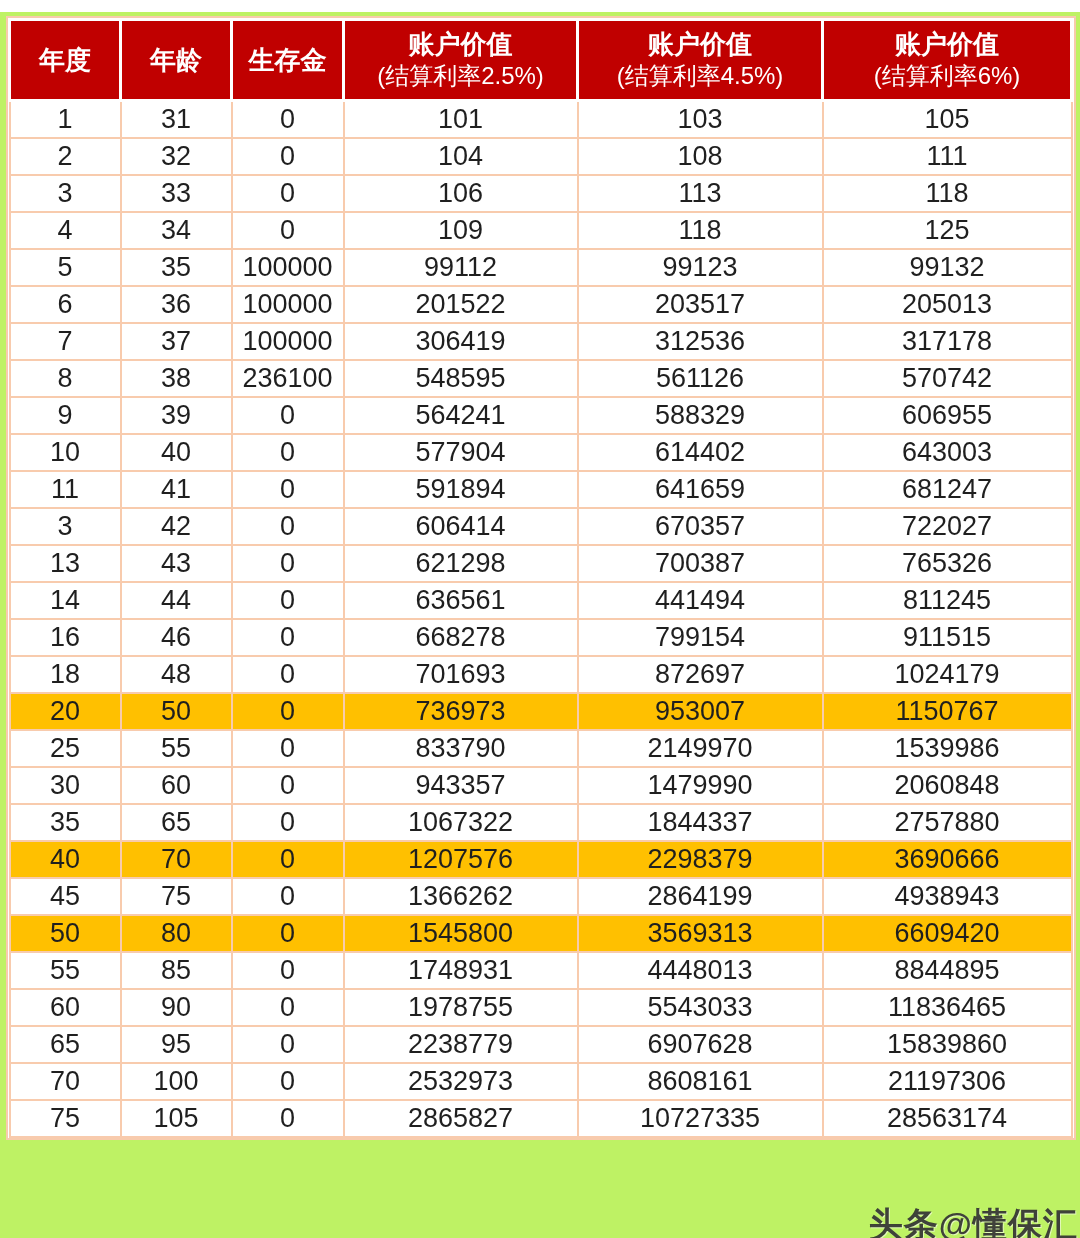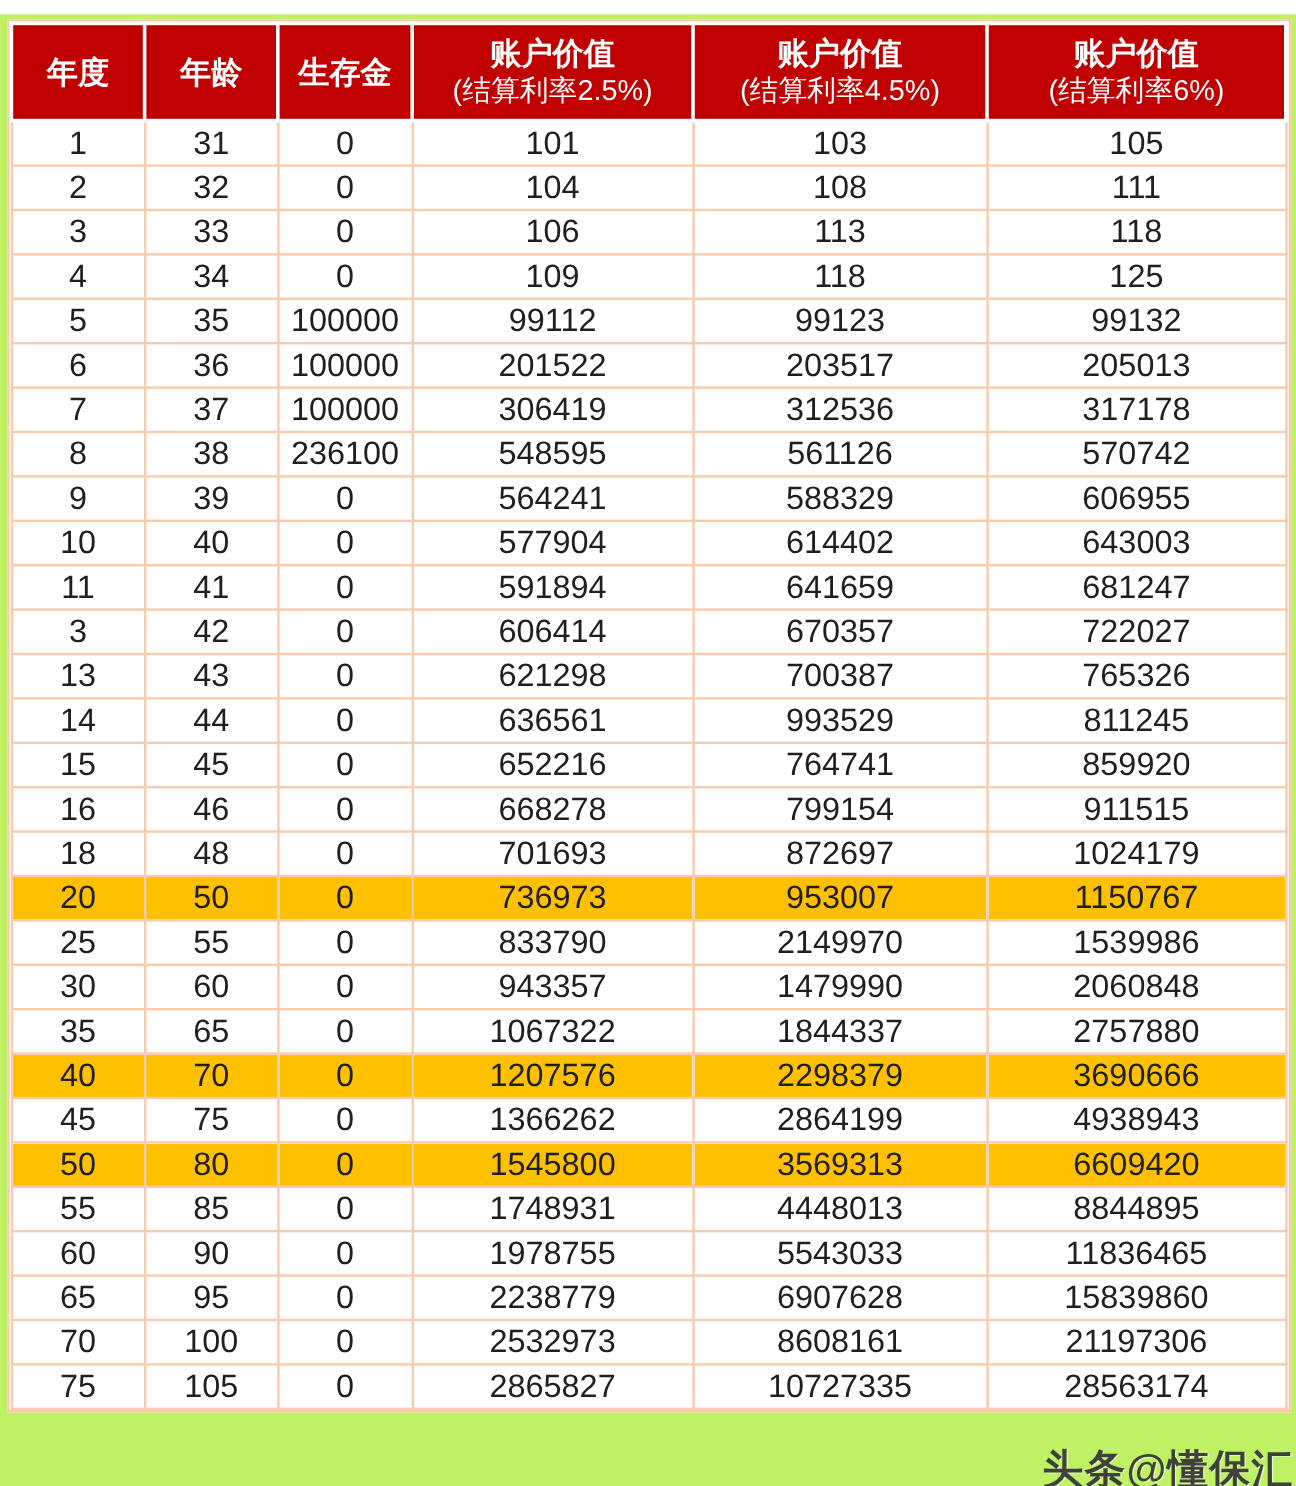--- a/index.html
+++ b/index.html
@@ -234,30 +234,22 @@
             <td>0</td>
             <td>621298</td>
             <td>700387</td>
             <td>765326</td>
           </tr>
           <tr>
             <td>14</td>
             <td>44</td>
             <td>0</td>
             <td>636561</td>
-            <td>993529</td>
+            <td>441494</td>
             <td>811245</td>
-          </tr>
-          <tr>
-            <td>15</td>
-            <td>45</td>
-            <td>0</td>
-            <td>652216</td>
-            <td>764741</td>
-            <td>859920</td>
           </tr>
           <tr>
             <td>16</td>
             <td>46</td>
             <td>0</td>
             <td>668278</td>
             <td>799154</td>
             <td>911515</td>
           </tr>
           <tr>

